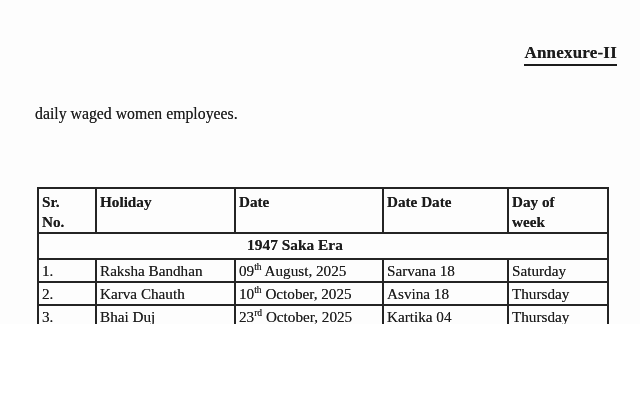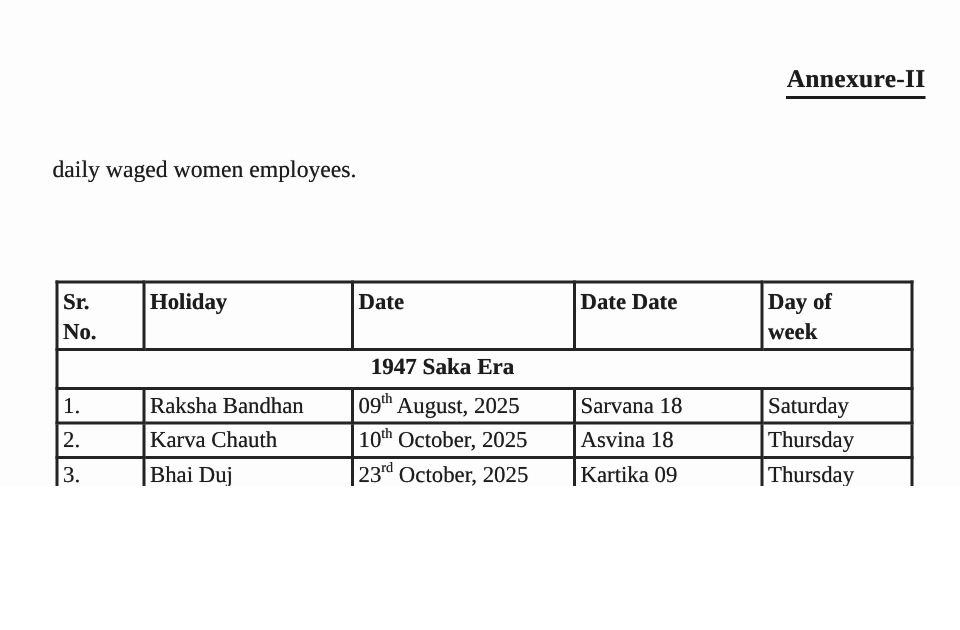--- a/index.html
+++ b/index.html
@@ -145,21 +145,21 @@
         <td>Karva Chauth</td>
         <td><span>10</span><sup>th</sup><span> October, 2025</span></td>
         <td>Asvina 18</td>
         <td>Thursday</td>
       </tr>
 
       <tr class="data-row">
         <td>3.</td>
         <td>Bhai Duj</td>
         <td><span>23</span><sup>rd</sup><span> October, 2025</span></td>
-        <td>Kartika 09</td>
+        <td>Kartika 04</td>
         <td>Thursday</td>
       </tr>
     </tbody>
   </table>
 
   <div class="stars">*****</div>
 
 </div>
 
 </body></html>

